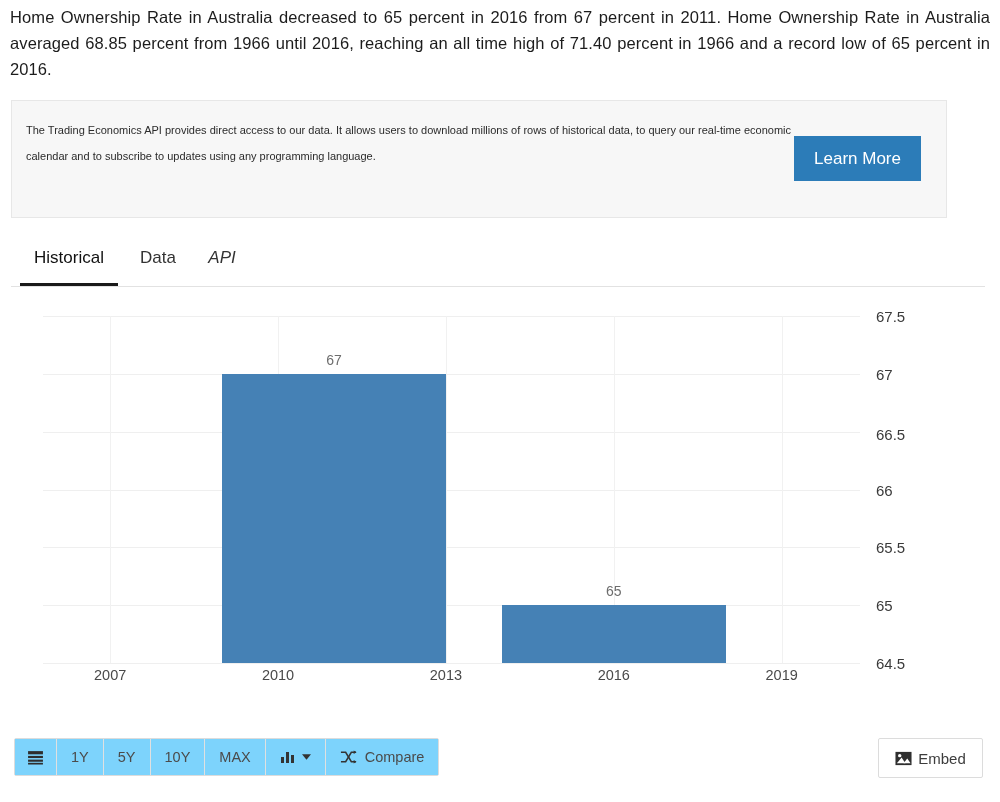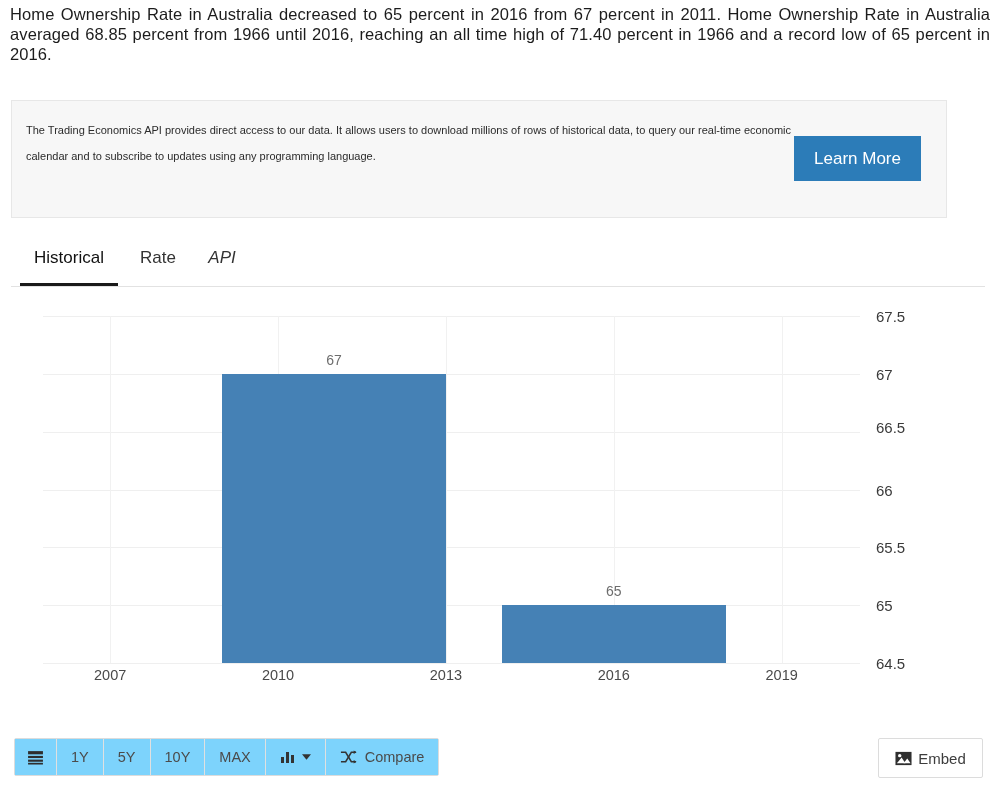--- a/index.html
+++ b/index.html
@@ -16,21 +16,21 @@
     position: relative;
   }
 
   
   .intro {
     position: absolute;
     left: 10px;
     top: 4px;
     width: 980px;
     font-size: 16.5px;
-    line-height: 20px;
+    line-height: 26px;
     text-align: justify;
     color: #1c1c1c;
     letter-spacing: 0.1px;
   }
 
   
   .promo {
     position: absolute;
     left: 11px;
     top: 100px;
@@ -224,21 +224,21 @@
 <div class="promo">
   <div class="promo-text">The Trading Economics API provides direct access to our data. It allows users to download millions of rows of historical data, to query our real-time economic calendar and to subscribe to updates using any programming language.</div>
   <button class="promo-btn">Learn More</button>
 </div>
 
 <div class="tabs">
   <div class="tab tab-0 active">
     <span>Historical</span>
   </div>
   <div class="tab tab-1">
-    <span>Rate</span>
+    <span>Data</span>
   </div>
   <div class="tab tab-2">
     <span>API</span>
   </div>
 </div>
 
 <div class="chart-wrap">
   <div class="plot" id="plot">
       <div class="gridline-h" style="top: 0px;"></div>
       <div class="gridline-h" style="top: 57.8333px;"></div>
@@ -253,21 +253,21 @@
       <div class="gridline-v" style="left: 570.781px;"></div>
       <div class="gridline-v" style="left: 738.658px;"></div>
       <div class="bar" style="background: rgb(69, 129, 181); left: 178.986px; width: 224px; height: 289.167px;"></div>
       <div class="bar-label" style="left: 290.986px; top: 35.8333px;">67</div>
       <div class="bar" style="background: rgb(69, 129, 181); left: 458.781px; width: 224px; height: 57.8333px;"></div>
       <div class="bar-label" style="left: 570.781px; top: 267.167px;">65</div>
     </div>
   <div id="yticks">
       <div class="ytick" style="top: 20px;">67.5</div>
       <div class="ytick" style="top: 77.8333px;">67</div>
-      <div class="ytick" style="top: 131px;">66.5</div>
+      <div class="ytick" style="top: 138px;">66.5</div>
       <div class="ytick" style="top: 193.5px;">66</div>
       <div class="ytick" style="top: 251.333px;">65.5</div>
       <div class="ytick" style="top: 309.167px;">65</div>
       <div class="ytick" style="top: 367px;">64.5</div>
     </div>
   <div id="xticks">
       <div class="xtick" style="left: 110.151px;">2007</div>
       <div class="xtick" style="left: 278.027px;">2010</div>
       <div class="xtick" style="left: 445.904px;">2013</div>
       <div class="xtick" style="left: 613.781px;">2016</div>

